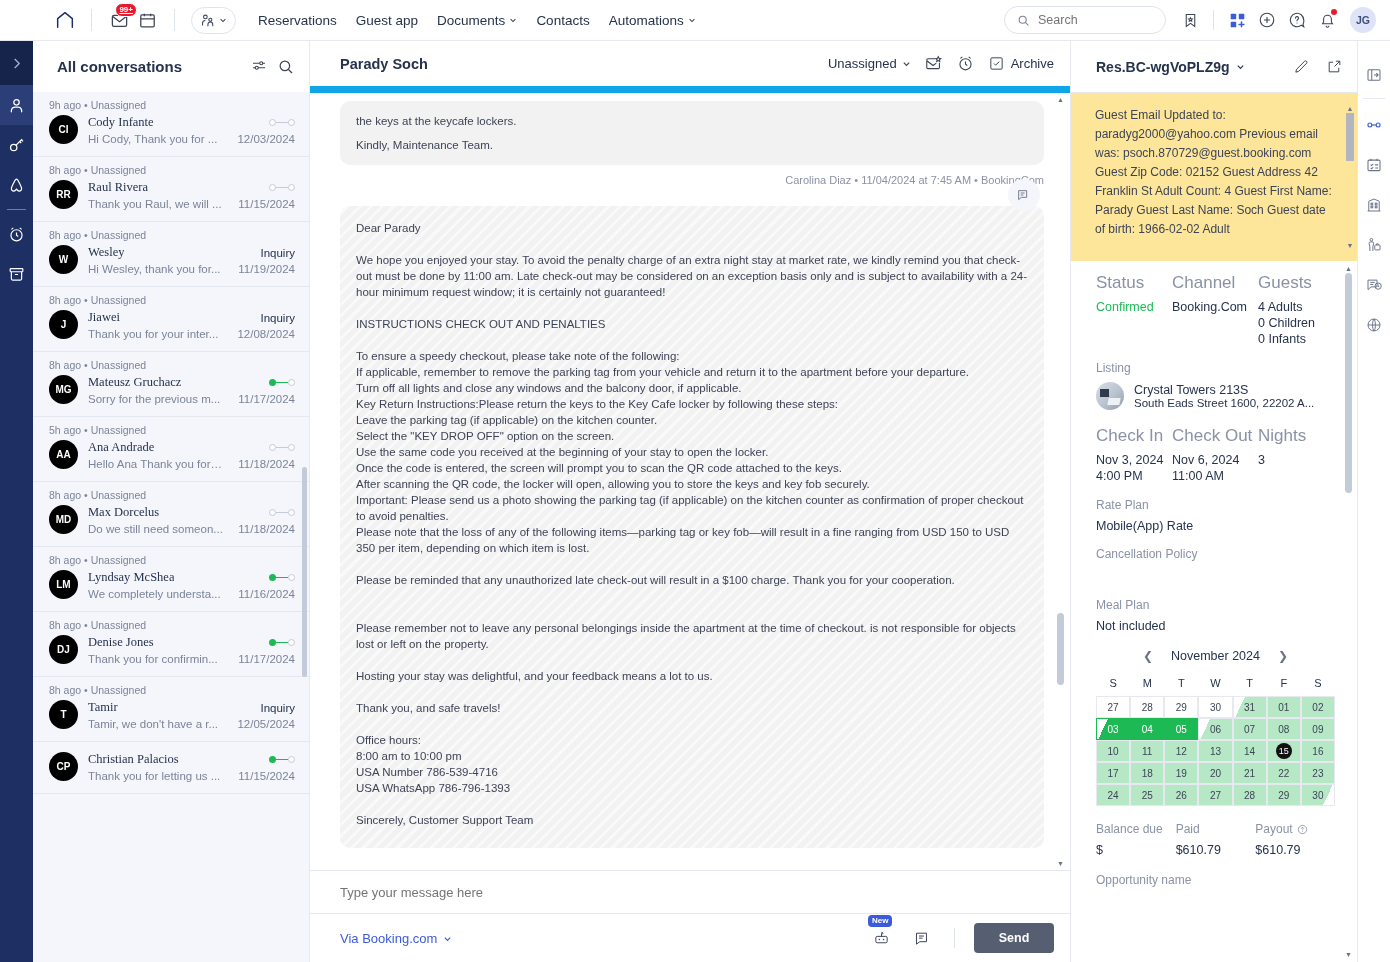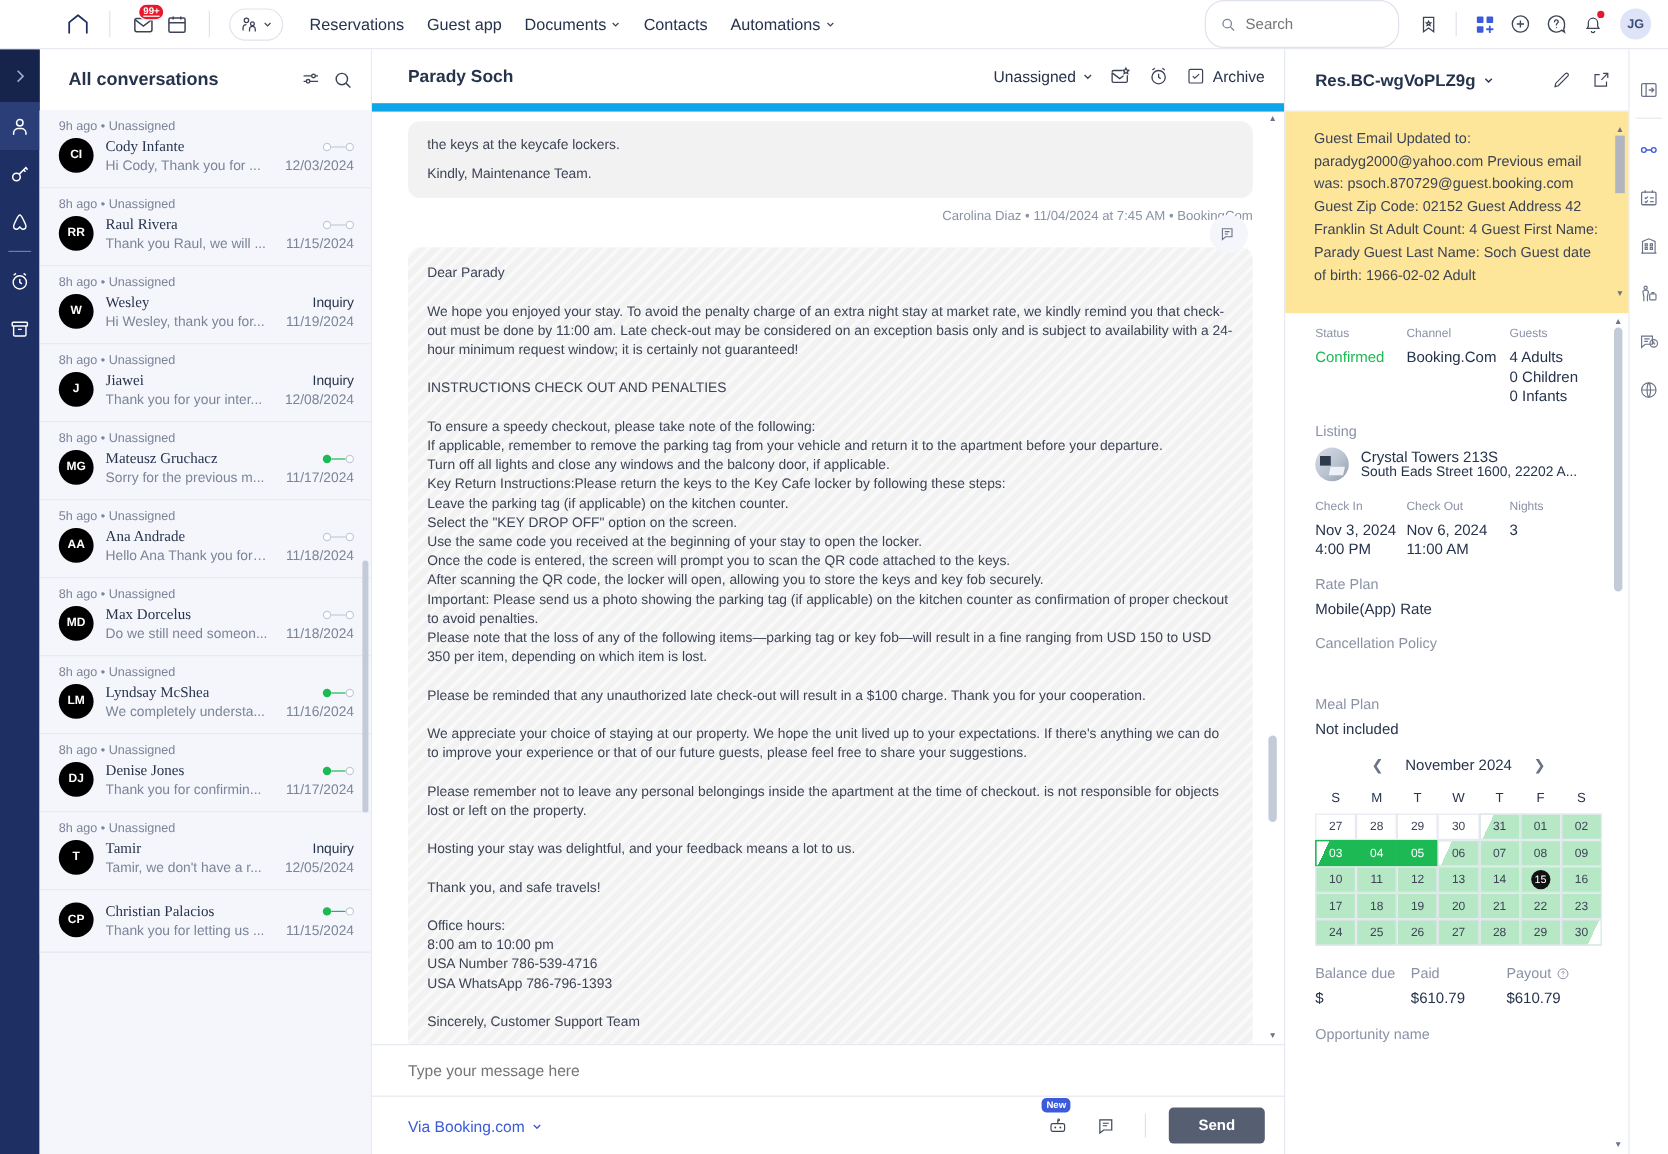--- a/index.html
+++ b/index.html
@@ -29,21 +29,21 @@
   }
   .ppl-chip {
     display: flex; align-items: center; gap: 3px; border: 1px solid #dfe3ec;
     border-radius: 18px; padding: 4px 8px 4px 7px; margin-left: 3px; cursor: pointer;
   }
   .navlinks { display: flex; align-items: center; gap: 19px; margin-left: 22px; }
   .navlink { font-size: 13.5px; color: #26334d; cursor: pointer; display: flex; align-items: center; gap: 4px; white-space: nowrap; }
   .caret { display: inline-block; width: 8px; height: 8px; }
   .tb-right { margin-left: auto; display: flex; align-items: center; gap: 2px; padding-right: 14px; }
   .searchbox {
-    display: flex; align-items: center; gap: 8px; width: 162px; height: 40px;
+    display: flex; align-items: center; gap: 8px; width: 162px; height: 28px;
     border: 1px solid #dfe3ec; border-radius: 16px; padding: 0 12px; cursor: text;
   }
   .searchbox input {
     border: none; outline: none; font-size: 12.5px; color: #7b8499;
     font-family: "Liberation Sans", sans-serif; width: 110px; background: transparent;
   }
   .tb-sep { width: 1px; height: 20px; background: #dfe3ec; margin: 0 7px; }
   .avatar-jg {
     width: 26px; height: 26px; border-radius: 50%; background: #dfe3f7; color: #3c4f7a;
     font-size: 10.5px; font-weight: bold; display: flex; align-items: center; justify-content: center;
@@ -146,21 +146,21 @@
     background: #fde69a; padding: 13px 18px 8px 24px; font-size: 12px; line-height: 19px;
     color: #3d4456; position: relative; height: 168px; overflow: hidden;
   }
   .note-scroll { position: absolute; right: 3px; top: 6px; width: 8px; bottom: 6px; }
   .note-thumb { position: absolute; left: 0; top: 14px; width: 8px; height: 48px; background: #b0b5c0; }
   .rp-body { flex: 1; overflow: hidden; position: relative; padding: 12px 22px 0 25px; }
   .rp-sb { position: absolute; right: 5px; top: 4px; width: 7px; bottom: 4px; }
   .rp-sb-thumb { position: absolute; left: 0; top: 8px; width: 7px; height: 220px; background: #c3cad8; border-radius: 4px; }
   .grid3 { display: flex; }
   .g-col { font-size: 12px; }
-  .g-lab { color: #8a92a6; font-size: 10px; margin-bottom: 6px; }
+  .g-lab { color: #8a92a6; font-size: 17px; margin-bottom: 6px; }
   .g-val { color: #26334d; font-size: 12.5px; line-height: 16px; }
   .g-val.green { color: #1db954; }
   .sec-lab { color: #8a92a6; font-size: 12px; margin: 14px 0 7px 0; }
   .listing-row { display: flex; align-items: center; gap: 10px; }
   .listing-img {
     width: 28px; height: 28px; border-radius: 50%; flex: 0 0 28px; overflow: hidden;
     background: linear-gradient(135deg,#d7dde6 0%,#b9c3d0 55%,#8f9aa8 100%);
     position: relative;
   }
   .listing-img::before { content:""; position:absolute; left:4px; top:7px; width:9px; height:8px; background:#2f3b4d; }
@@ -639,21 +639,20 @@
               <p>Select the "KEY DROP OFF" option on the screen.</p>
               <p>Use the same code you received at the beginning of your stay to open the locker.</p>
               <p>Once the code is entered, the screen will prompt you to scan the QR code attached to the keys.</p>
               <p>After scanning the QR code, the locker will open, allowing you to store the keys and key fob securely.</p>
               <p>Important: Please send us a photo showing the parking tag (if applicable) on the kitchen counter as confirmation of proper checkout to avoid penalties.</p>
               <p>Please note that the loss of any of the following items—parking tag or key fob—will result in a fine ranging from USD 150 to USD 350 per item, depending on which item is lost.</p>
             </div>
           <div class="blank"></div>
           <p>Please be reminded that any unauthorized late check-out will result in a $100 charge. Thank you for your cooperation.</p>
           <div class="blank"></div>
-          <p>We appreciate your choice of staying at our property. We hope the unit lived up to your expectations. If there's anything we can do to improve your experience or that of our future guests, please feel free to share your suggestions.</p>
           <div class="blank"></div>
           <p>Please remember not to leave any personal belongings inside the apartment at the time of checkout. is not responsible for objects lost or left on the property.</p>
           <div class="blank"></div>
           <p>Hosting your stay was delightful, and your feedback means a lot to us.</p>
           <div class="blank"></div>
           <p>Thank you, and safe travels!</p>
           <div class="blank"></div>
           <p>Office hours:</p>
           <p>8:00 am to 10:00 pm</p>
           <p>USA Number 786-539-4716</p>

